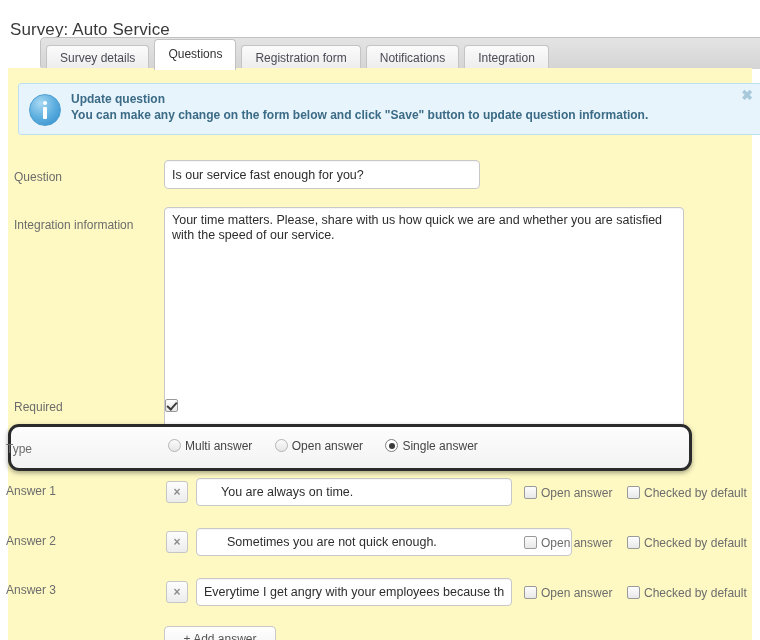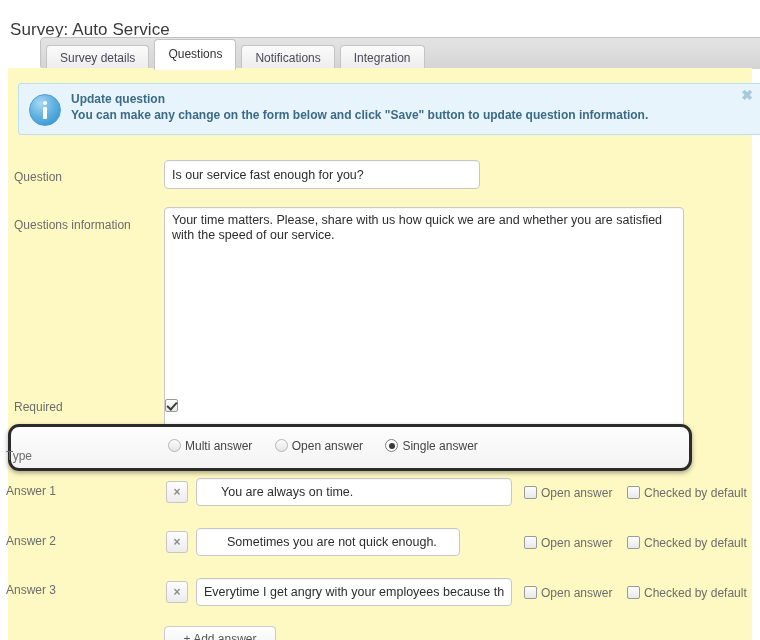--- a/index.html
+++ b/index.html
@@ -323,53 +323,54 @@
 </style>
 </head>
 <body>
 
 <h1 class="page-title">Survey: Auto Service</h1>
 
 <div class="tabbar-wrap">
   <div class="tabs">
     <div class="tab">Survey details</div>
     <div class="tab active">Questions</div>
+    <div class="tab">Registration form</div>
     <div class="tab">Notifications</div>
     <div class="tab">Integration</div>
   </div>
 </div>
 
 <div class="panel">
 
   <div class="alert">
     <div class="alert-icon"></div>
     <div class="alert-title">Update question</div>
     <div class="alert-text">You can make any change on the form below and click "Save" button to update question information.</div>
     <div class="alert-close">✖</div>
   </div>
 
   <div class="form-label" style="top:102px;">Question</div>
   <input class="txt" style="left: 156px; top: 92px; width: 316px; height: 29px;" value="Is our service fast enough for you?">
 
-  <div class="form-label" style="top:150px;">Questions information</div>
+  <div class="form-label" style="top:150px;">Integration information</div>
   <textarea class="txt" style="left: 156px; top: 139px; width: 520px; height: 233px;">Your time matters. Please, share with us how quick we are and whether you are satisfied with the speed of our service.</textarea>
   <div class="resize-grip">
     <i style="top:9px; width:11px;"></i>
     <i style="top:6px; width:7px;"></i>
     <i style="top:3px; width:4px;"></i>
   </div>
 
   <div class="form-label" style="top:332px;">Required</div>
   <span class="cb checked" style="position:absolute; left:157px; top:331px;"></span>
 
 </div>
 
 <div class="highlight-box"></div>
 
-<div class="form-label" style="top:442px; z-index:3;margin-top:7px;">Type</div>
+<div class="form-label" style="top:442px; z-index:3;">Type</div>
 <div class="radio-group" style="z-index:3;">
   <label class="radio-item">
     <span class="rb"></span><span>Multi answer</span>
   </label>
   <label class="radio-item">
     <span class="rb"></span><span>Open answer</span>
   </label>
   <label class="radio-item">
     <span class="rb checked"></span><span>Single answer</span>
   </label>
@@ -380,21 +381,21 @@
 <input class="txt" style="left: 196px; top: 478px; width: 316px; height: 28px; padding-left: 24px;" value="You are always on time.">
 <label class="chk-opt" style="left:520px; top:486px;">
   <span class="cb"></span><span>Open answer</span>
 </label>
 <label class="chk-opt" style="left:623px; top:486px;">
   <span class="cb"></span><span>Checked by default</span>
 </label>
 
 <div class="form-label" style="top:534px;">Answer 2</div>
 <div class="del-btn" style="left:166px; top:531px;">×</div>
-<input class="txt" style="left: 196px; top: 528px; width: 264px; height: 28px; padding-left: 30px;" value="Sometimes you are not quick enough.">
+<input class="txt" style="left: 196px; top: 528px; width: 376px; height: 28px; padding-left: 30px;" value="Sometimes you are not quick enough.">
 <label class="chk-opt" style="left:520px; top:536px;">
   <span class="cb"></span><span>Open answer</span>
 </label>
 <label class="chk-opt" style="left:623px; top:536px;">
   <span class="cb"></span><span>Checked by default</span>
 </label>
 
 <div class="form-label" style="top:583px;">Answer 3</div>
 <div class="del-btn" style="left:166px; top:581px;">×</div>
 <input class="txt" style="left: 196px; top: 578px; width: 316px; height: 28px;" value="Everytime I get angry with your employees because they are so slow.">

